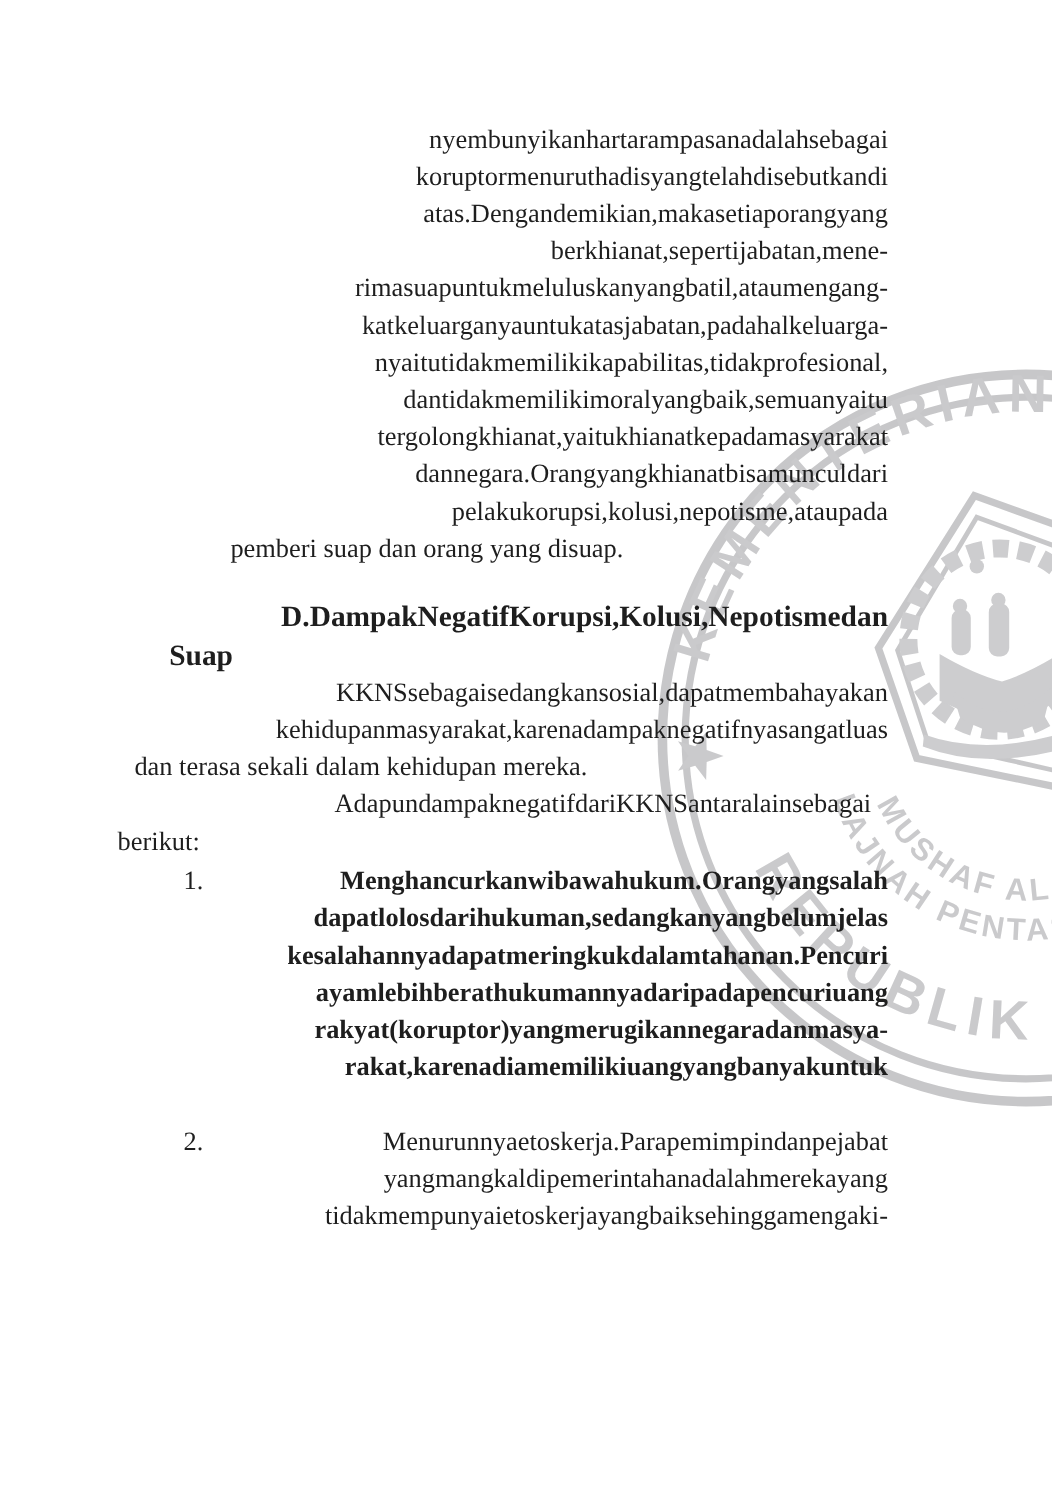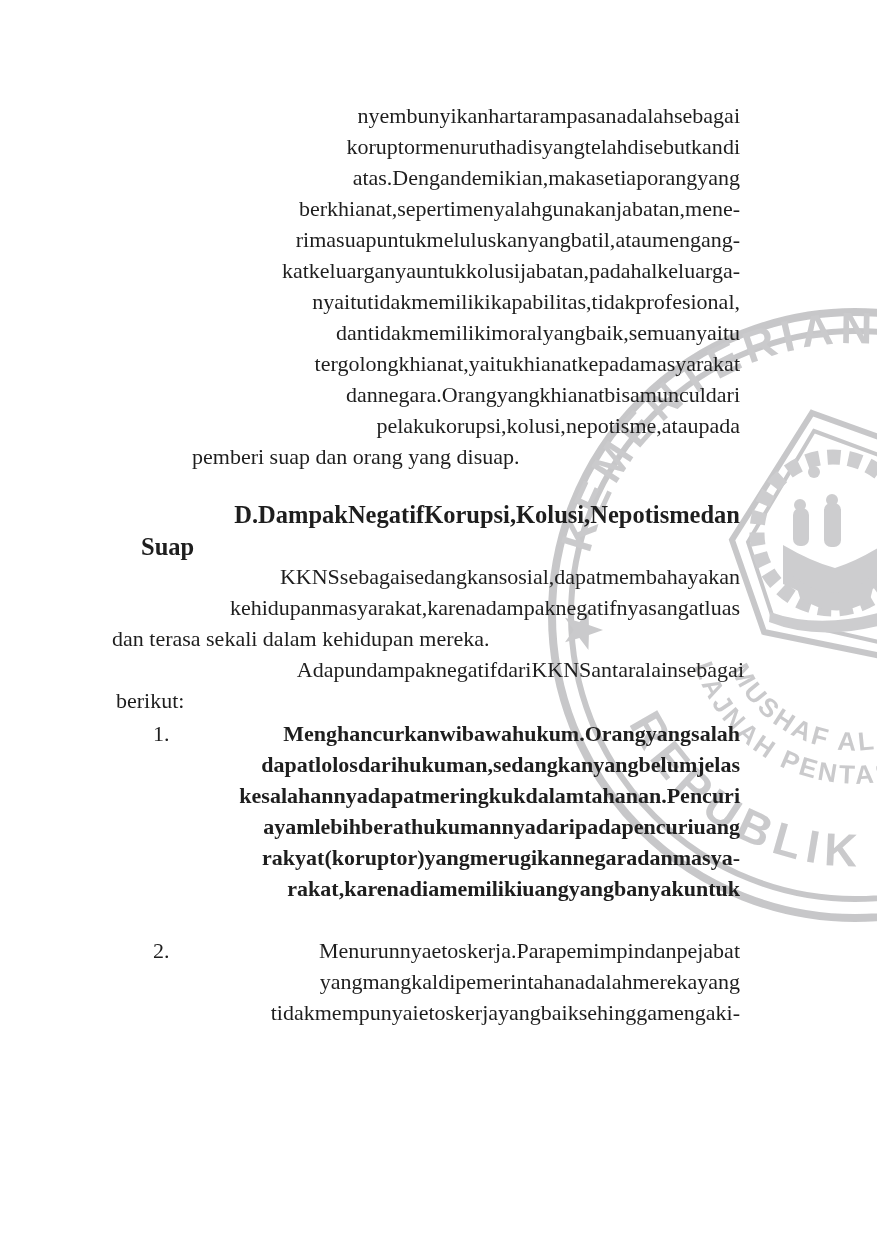--- a/index.html
+++ b/index.html
@@ -112,39 +112,38 @@
         <span>Dengan</span>
         <span>demikian,</span>
         <span>maka</span>
         <span>setiap</span>
         <span>orang</span>
         <span>yang</span>
       </div>
     <div class="jl">
         <span>berkhianat,</span>
         <span>seperti</span>
-        <span>menyalahgunakan</span>
         <span>jabatan,</span>
         <span>mene-</span>
       </div>
     <div class="jl">
         <span>rima</span>
         <span>suap</span>
         <span>untuk</span>
         <span>meluluskan</span>
         <span>yang</span>
         <span>batil,</span>
         <span>atau</span>
         <span>mengang-</span>
       </div>
     <div class="jl">
         <span>kat</span>
         <span>keluarganya</span>
         <span>untuk</span>
-        <span>kolusi</span>
+        <span>atas</span>
         <span>jabatan,</span>
         <span>padahal</span>
         <span>keluarga-</span>
       </div>
     <div class="jl">
         <span>nya</span>
         <span>itu</span>
         <span>tidak</span>
         <span>memiliki</span>
         <span>kapabilitas,</span>
@@ -217,21 +216,21 @@
         <span>masyarakat,</span>
         <span>karena</span>
         <span>dampak</span>
         <span>negatifnya</span>
         <span>sangat</span>
         <span>luas</span>
       </div>
     <div class="nl">dan terasa sekali dalam kehidupan mereka.</div>
   </div>
 
-  <div class="txtblock" style="left:116px;top:654px;width:628px;">
+  <div class="txtblock" style="left:98px;top:654px;width:628px;">
     <div class="jl indent">
         <span>Adapun</span>
         <span>dampak</span>
         <span>negatif</span>
         <span>dari</span>
         <span>KKNS</span>
         <span>antara</span>
         <span>lain</span>
         <span>sebagai</span>
       </div>

